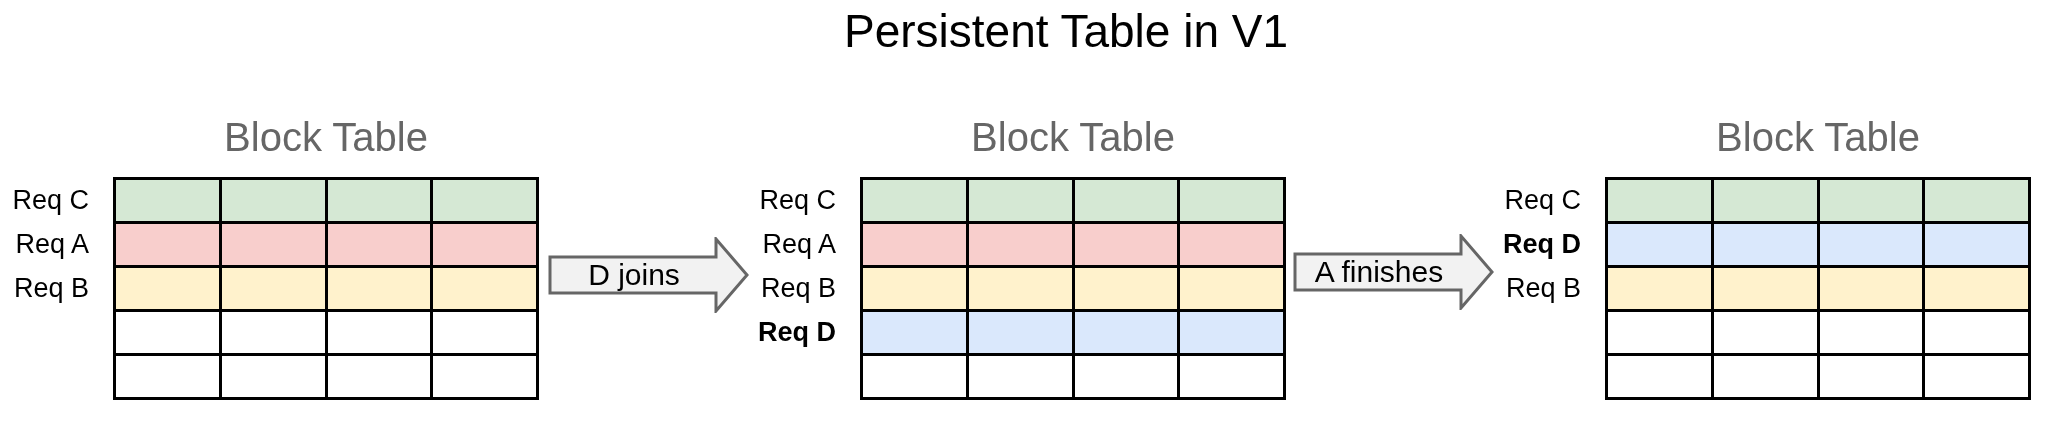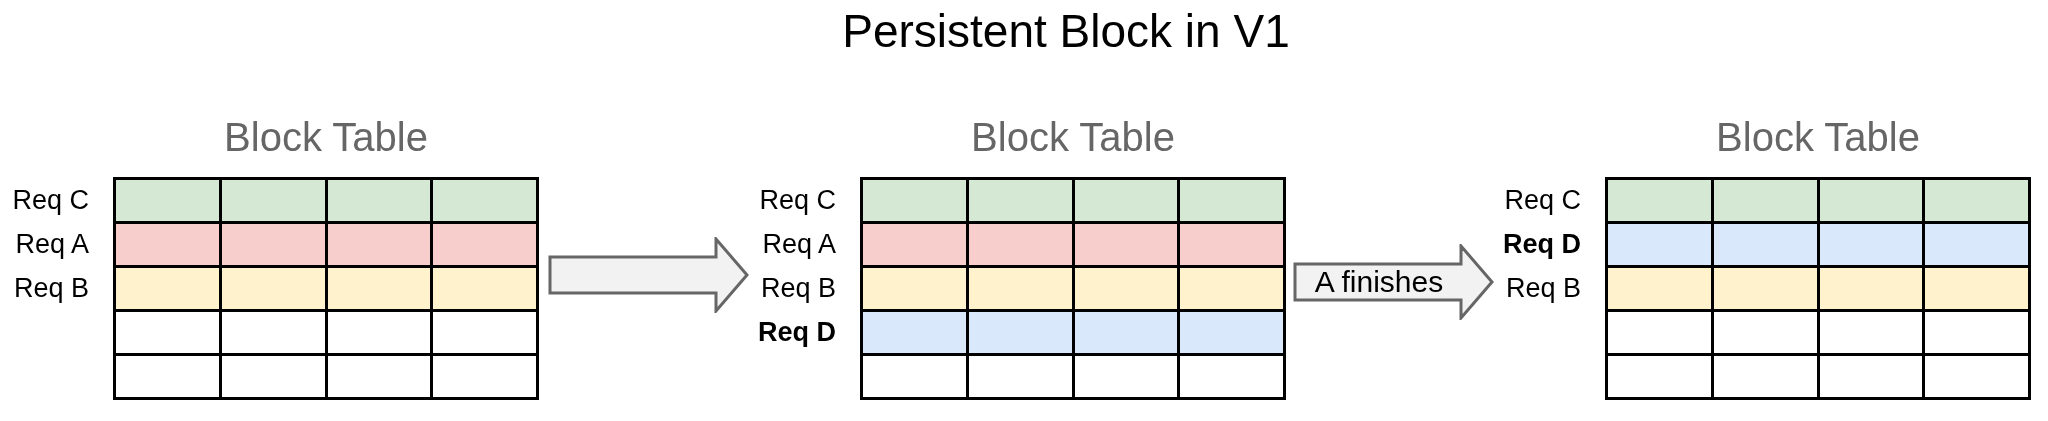--- a/index.html
+++ b/index.html
@@ -79,21 +79,21 @@
     justify-content: center;
     font-size: 30px;
     color: #000000;
     white-space: nowrap;
   }
 </style>
 </head>
 <body>
 
 <div class="canvas">
-  <div class="main-title">Persistent Block in V1</div>
+  <div class="main-title">Persistent Table in V1</div>
   <div id="figures">
       <div class="table-group" style="left: 113px; top: 177px;">
         <div class="table-heading" style="color: rgb(102, 102, 102);">Block Table</div>
         <div class="labels">
           <div class="row-label">Req C</div>
           <div class="row-label">Req A</div>
           <div class="row-label">Req B</div>
           <div class="row-label"></div>
           <div class="row-label"></div>
         </div>
@@ -181,21 +181,22 @@
           <div class="cell" style="background: rgb(255, 255, 255);"></div>
           <div class="cell" style="background: rgb(255, 255, 255);"></div>
           <div class="cell" style="background: rgb(255, 255, 255);"></div>
           <div class="cell" style="background: rgb(255, 255, 255);"></div>
         </div>
       </div>
       <div class="arrow" style="left: 548px; top: 237px;">
         <svg width="202" height="76" viewBox="0 0 202 76">
           <polygon points="2,20 168,20 168,2 199,38 168,74 168,56 2,56" fill="#f2f2f2" stroke="#666666" stroke-width="3" stroke-linejoin="miter"></polygon>
         </svg>
-      </div>
-      <div class="arrow" style="left: 1293px; top: 244px;">
+        <div class="arrow-label">D joins</div>
+      </div>
+      <div class="arrow" style="left: 1293px; top: 234px;">
         <svg width="202" height="76" viewBox="0 0 202 76">
           <polygon points="2,20 168,20 168,2 199,38 168,74 168,56 2,56" fill="#f2f2f2" stroke="#666666" stroke-width="3" stroke-linejoin="miter"></polygon>
         </svg>
         <div class="arrow-label">A finishes</div>
       </div>
     </div>
 </div>
 
 </body></html>

